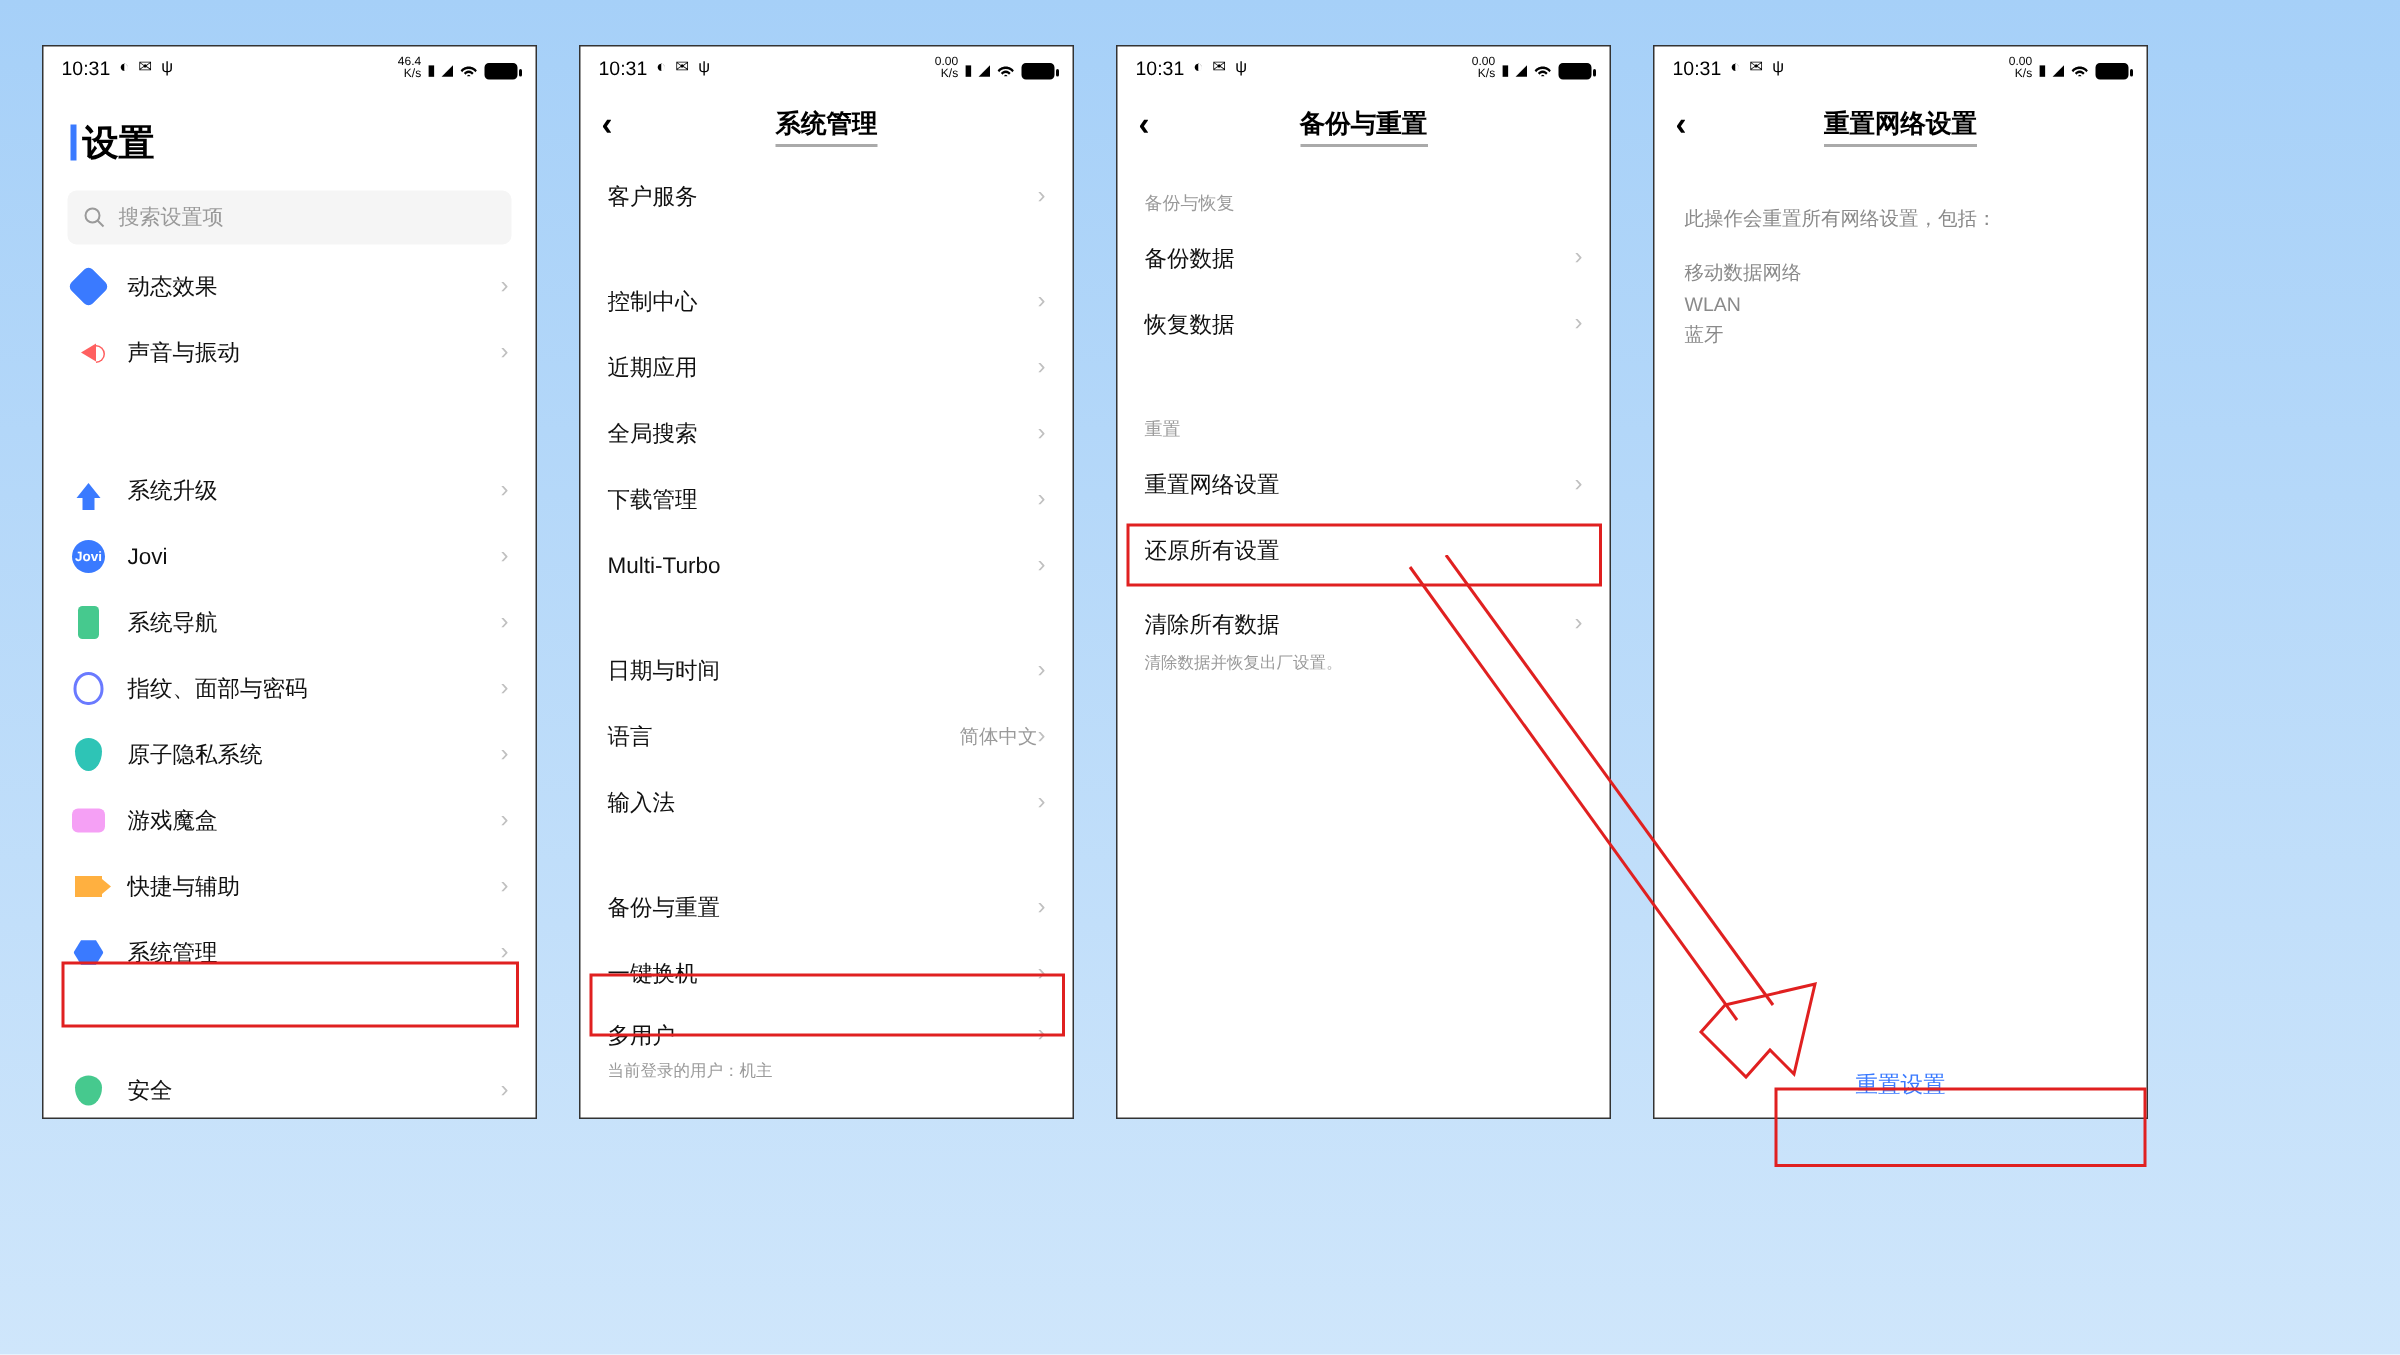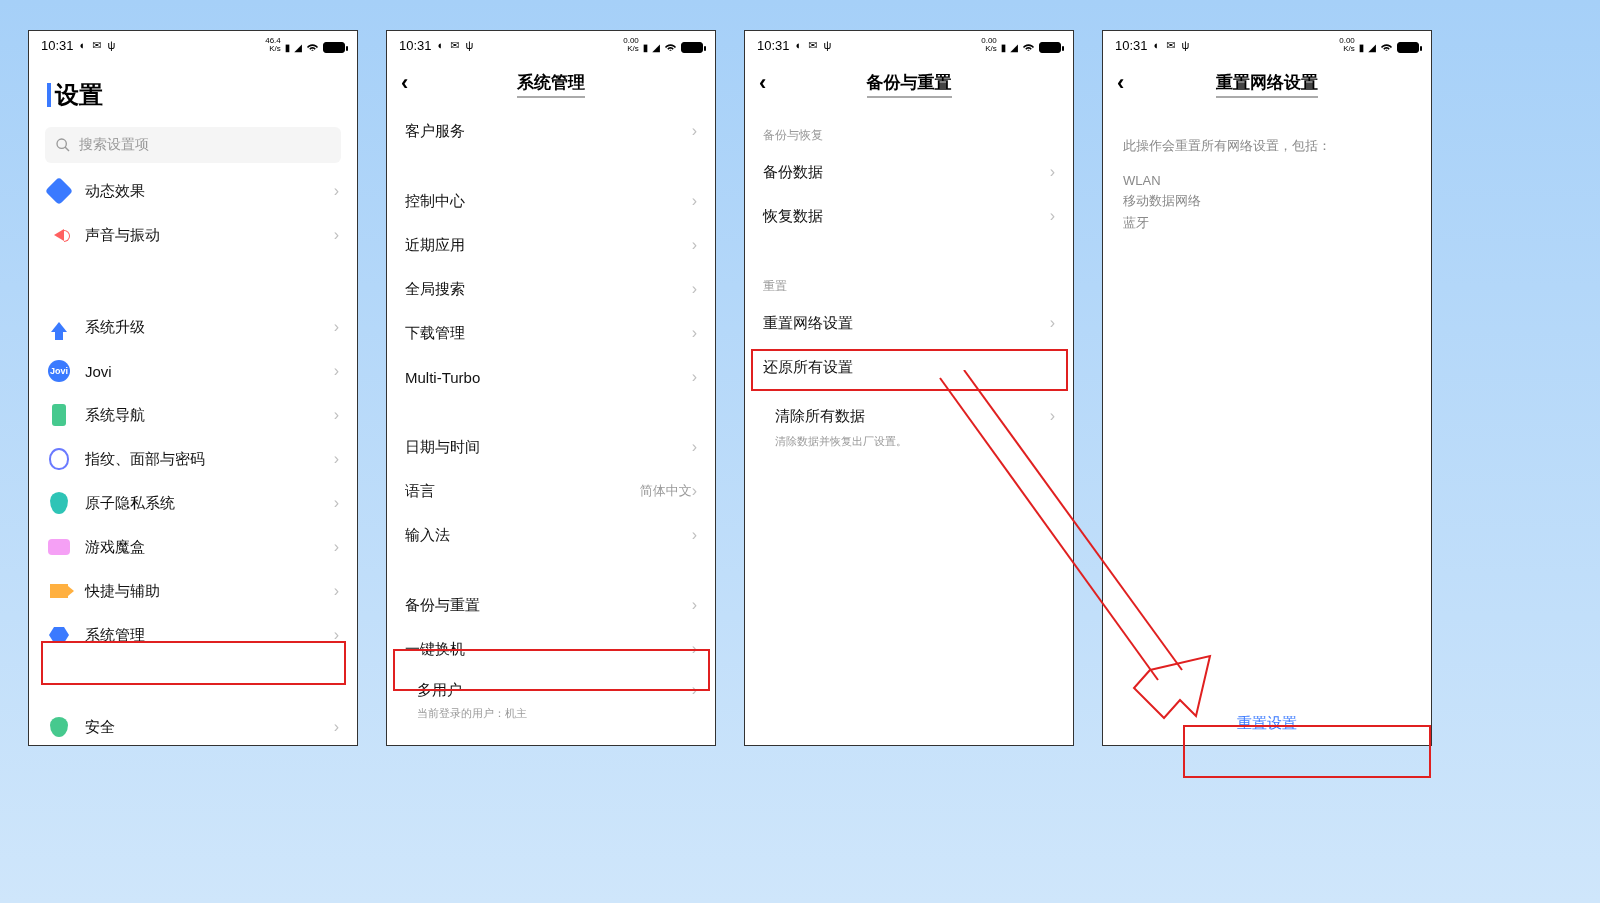--- a/index.html
+++ b/index.html
@@ -87,21 +87,21 @@
     position:relative;
   }
   .item.no-icon { padding-left:18px; }
   .item .iconbox {
     width:24px; height:24px; display:flex; align-items:center; justify-content:center;
     margin-right:14px; flex-shrink:0;
   }
   .item .label { font-size:15px; color:#111; flex:1; }
   .item .value { font-size:13px; color:#9a9a9a; margin-right:0; }
   .item .sub { font-size:11px; color:#9a9a9a; position:absolute; left:18px; bottom:4px; }
-  .item.tall { height:54px;margin-left:12px; }
+  .item.tall { height:54px; }
   .item .chev {
     color:#c0c0c0; font-size:16px;
   }
   .section-gap { height:48px; }
   .section-gap-sm { height:26px; }
   .section-caption {
     font-size:12px; color:#9a9a9a; padding: 18px 18px 6px 18px;
   }
   .redbox {
     position:absolute; border:2px solid #e02020; pointer-events:none;
@@ -418,22 +418,22 @@
         <span class="battery"></span>
       </div>
     </div>
 
     <div class="header">
       <span class="back">‹</span>
       <span class="title">重置网络设置</span>
     </div>
 
     <div class="info-text">此操作会重置所有网络设置，包括：</div>
+    <div class="info-line">移动数据网络</div>
     <div class="info-line">WLAN</div>
-    <div class="info-line">移动数据网络</div>
     <div class="info-line">蓝牙</div>
 
     <div class="reset-btn">
       <span>重置设置</span>
     </div>
 
     <div class="redbox" style="left:80px; top:694px; width:248px; height:53px;"></div>
   </div>
 
 </div>

